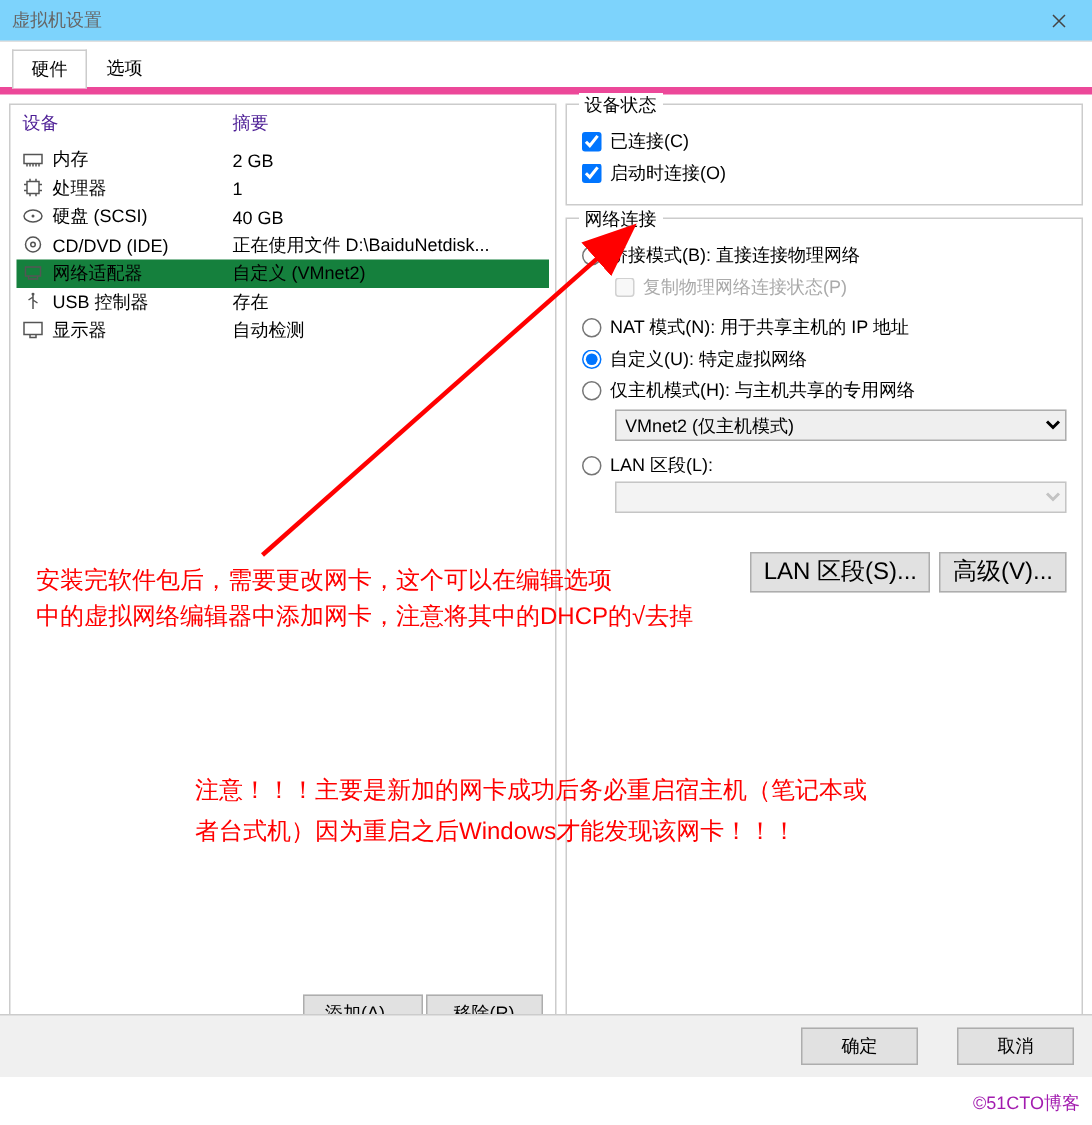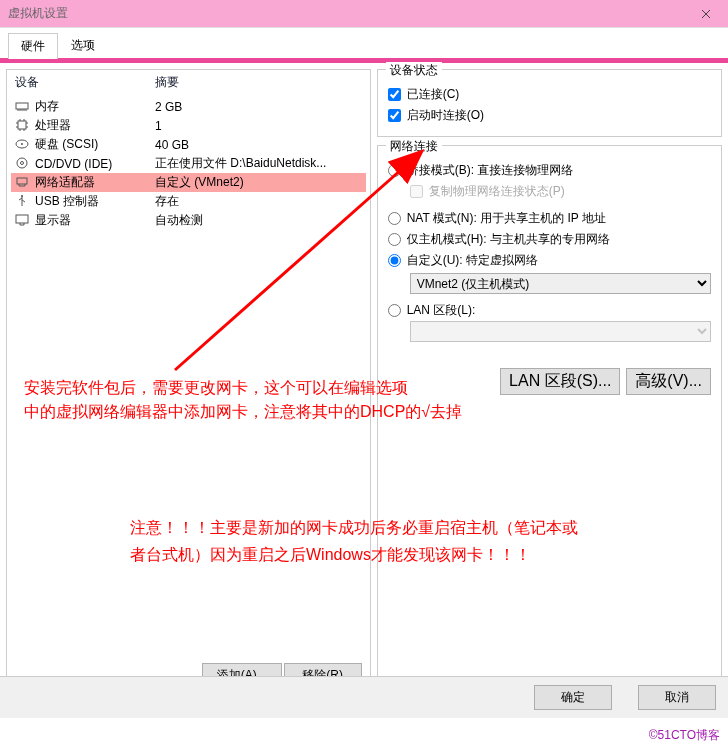--- a/index.html
+++ b/index.html
@@ -1,32 +1,32 @@
 <!DOCTYPE html>
 <html><head>
 <meta charset="utf-8">
 <style>
 * { box-sizing: border-box; margin: 0; padding: 0; }
 body { font-family: "Microsoft YaHei", "SimSun", Arial, sans-serif; font-size: 12px; background: #fff; color: #000; }
 .window { width: 728px; height: 750px; background: #fff; position: relative; overflow: hidden; }
-.titlebar { height: 28px; background: #f9a8d4; border-bottom: 1px solid #e0e0e0; display: flex; align-items: center; padding: 0 8px; position: relative; }
+.titlebar { height: 28px; background: #7dd3fc; border-bottom: 1px solid #e0e0e0; display: flex; align-items: center; padding: 0 8px; position: relative; }
 .titlebar .title { color: #666; font-size: 12px; }
 .titlebar .close { position: absolute; right: 0; top: 0; width: 44px; height: 28px; display: flex; align-items: center; justify-content: center; color: #444; cursor: pointer; }
 
 .tabs { display: flex; border-bottom: 5px solid #ec4899; padding: 4px 8px 0 8px; }
 .tab { padding: 4px 12px; border: 1px solid transparent; border-bottom: none; background: transparent; cursor: pointer; font-size: 12px; }
 .tab.active { border-color: #ccc; background: #fff; position: relative; top: 1px; }
 
 .content { display: flex; padding: 6px; gap: 6px; height: 640px; }
 .left-panel { flex: 1.05; border: 1px solid #ccc; display: flex; flex-direction: column; }
-.device-header { display: flex; padding: 4px 8px; font-size: 12px; color: #0f172a; }
+.device-header { display: flex; padding: 4px 8px; font-size: 12px; color: #4c1d95; }
 .dh-dev { width: 140px; }
 .device-list { flex: 1; padding: 2px 4px; }
 .dev-row { display: flex; align-items: center; padding: 1px 4px; font-size: 12px; }
-.dev-row.selected { background: #fca5a5; }
+.dev-row.selected { background: #15803d; }
 .dev-ico { width: 16px; height: 14px; margin-right: 4px; display: inline-block; }
 .dev-name { width: 120px; }
 .dev-summ { flex: 1; white-space: nowrap; overflow: hidden; text-overflow: ellipsis; }
 .left-buttons { display: flex; justify-content: flex-end; gap: 2px; padding: 8px; }
 .btn { border: 1px solid #adadad; background: #e1e1e1; padding: 3px 14px; font-size: 12px; cursor: pointer; min-width: 78px; }
 
 .right-panel { flex: 1; display: flex; flex-direction: column; gap: 8px; }
 .groupbox { border: 1px solid #ccc; position: relative; padding: 14px 10px 10px 10px; }
 .groupbox .legend { position: absolute; top: -8px; left: 8px; background: #fff; padding: 0 4px; font-size: 12px; }
 .chk, .rad { display: flex; align-items: center; gap: 6px; padding: 2px 0; font-size: 12px; }
@@ -154,26 +154,26 @@
       <label class="chk disabled sub">
             <input type="checkbox" disabled="" style="">
             <span>复制物理网络连接状态(P)</span>
           </label>
       <div style="height:6px;"></div>
       <label class="rad">
             <input type="radio" name="net" style="">
             <span>NAT 模式(N): 用于共享主机的 IP 地址</span>
           </label>
       <label class="rad">
-            <input type="radio" name="net" style="">
-            <span>仅主机模式(H): 与主机共享的专用网络</span>
-          </label>
-      <label class="rad">
             <input type="radio" name="net" checked="" style="">
             <span>自定义(U): 特定虚拟网络</span>
+          </label>
+      <label class="rad">
+            <input type="radio" name="net" style="">
+            <span>仅主机模式(H): 与主机共享的专用网络</span>
           </label>
       <div class="sub" style="margin-top:2px;">
         <select class="select">
           <option>VMnet2 (仅主机模式)</option>
         </select>
       </div>
       <label class="rad" style="margin-top:6px;">
             <input type="radio" name="net" style="">
             <span>LAN 区段(L):</span>
           </label>

